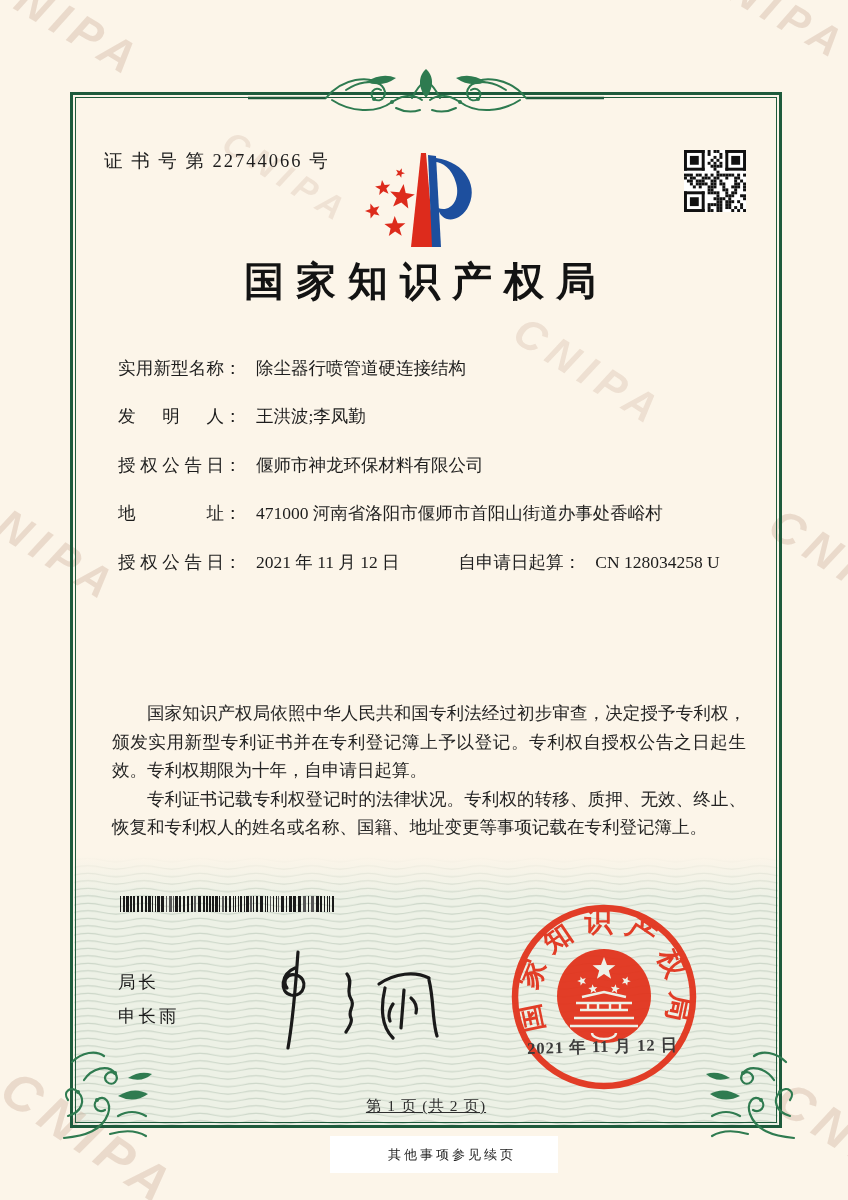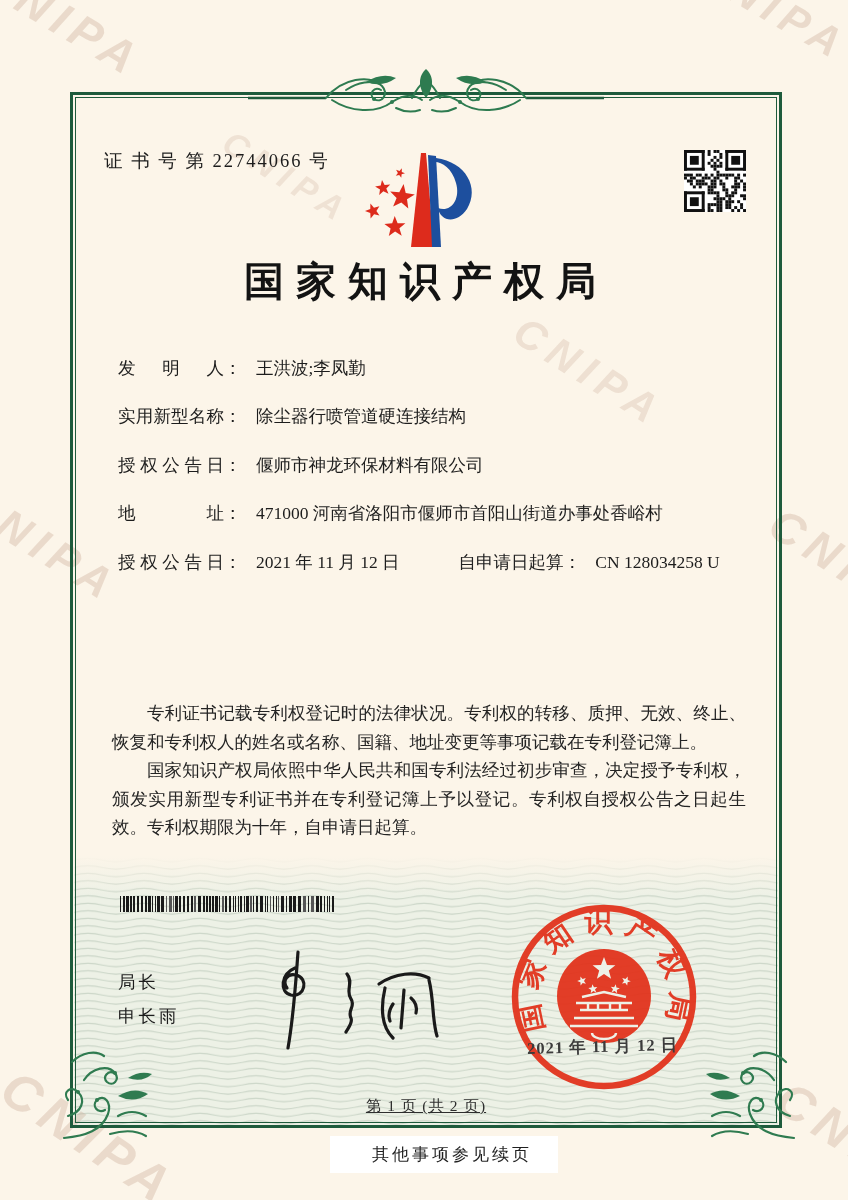--- a/index.html
+++ b/index.html
@@ -56,21 +56,21 @@
   .signature { position:absolute; left:243px; top:948px; z-index:6; }
   
   .seal { position:absolute; left:504px; top:897px; width:200px; height:200px; z-index:6; opacity:0.93; }
   .seal-date { position:absolute; left:527px; top:1036px; z-index:7; font-size:16.5px;
     font-weight:bold; letter-spacing:1px; color:#3c3c3c; transform:rotate(-1.5deg); }
   
   .page-info { position:absolute; left:276px; top:1096px; width:300px; z-index:6;
     text-align:center; font-size:15.5px; letter-spacing:1px; color:#2e2e2e;text-decoration:underline; }
   .cont-note { position:absolute; left:330px; top:1136px; width:228px; height:37px; z-index:6;
     background:#ffffff; display:flex; align-items:center; justify-content:center;
-    font-size:17px; letter-spacing:3px; color:#1f1f1f;padding-left:16px; }
+    font-size:13px; letter-spacing:3px; color:#1f1f1f;padding-left:16px; }
 </style>
 </head>
 <body>
 
 <div class="page">
 
   <div class="band">
     <svg width="704" height="270">
       <defs>
         <pattern id="wv" width="56" height="7.5" patternUnits="userSpaceOnUse">
@@ -308,26 +308,26 @@
         <rect x="48" y="60" width="3" height="3"></rect>
         <rect x="54" y="60" width="3" height="3"></rect>
         <rect x="60" y="60" width="3" height="3"></rect>
       </g>
   </svg>
 
   <div class="title">国家知识产权局</div>
 
   <div class="fields">
     <div class="field-row">
+      <span class="flabel">实用新型名称</span><span class="fcolon">：</span>
+      <span class="fvalue">除尘器行喷管道硬连接结构</span>
+    </div>
+    <div class="field-row">
       <span class="flabel">发明人</span><span class="fcolon">：</span>
       <span class="fvalue">王洪波;李凤勤</span>
-    </div>
-    <div class="field-row">
-      <span class="flabel">实用新型名称</span><span class="fcolon">：</span>
-      <span class="fvalue">除尘器行喷管道硬连接结构</span>
     </div>
     <div class="field-row">
       <span class="flabel">授权公告日</span><span class="fcolon">：</span>
       <span class="fvalue">偃师市神龙环保材料有限公司</span>
     </div>
     <div class="field-row">
       <span class="flabel">地址</span><span class="fcolon">：</span>
       <span class="fvalue">471000 河南省洛阳市偃师市首阳山街道办事处香峪村</span>
     </div>
     <div class="field-row">
@@ -336,22 +336,22 @@
         <span class="fvalue">2021 年 11 月 12 日</span>
       </span>
       <span>
         <span>自申请日起算</span><span class="fcolon">：</span>
         <span class="fvalue">CN 128034258 U</span>
       </span>
     </div>
   </div>
 
   <div class="body-text">
+    <p>国家知识产权局依照中华人民共和国专利法经过初步审查，决定授予专利权，颁发实用新型专利证书并在专利登记簿上予以登记。专利权自授权公告之日起生效。专利权期限为十年，自申请日起算。</p>
     <p>专利证书记载专利权登记时的法律状况。专利权的转移、质押、无效、终止、恢复和专利权人的姓名或名称、国籍、地址变更等事项记载在专利登记簿上。</p>
-    <p>国家知识产权局依照中华人民共和国专利法经过初步审查，决定授予专利权，颁发实用新型专利证书并在专利登记簿上予以登记。专利权自授权公告之日起生效。专利权期限为十年，自申请日起算。</p>
   </div>
 
   <div class="barcode" id="barcode">
       <i style="width: 1px; background: rgb(26, 26, 26);"></i>
       <i style="width: 2px; background: transparent;"></i>
       <i style="width: 2px; background: rgb(26, 26, 26);"></i>
       <i style="width: 1px; background: transparent;"></i>
       <i style="width: 3px; background: rgb(26, 26, 26);"></i>
       <i style="width: 1px; background: transparent;"></i>
       <i style="width: 2px; background: rgb(26, 26, 26);"></i>

